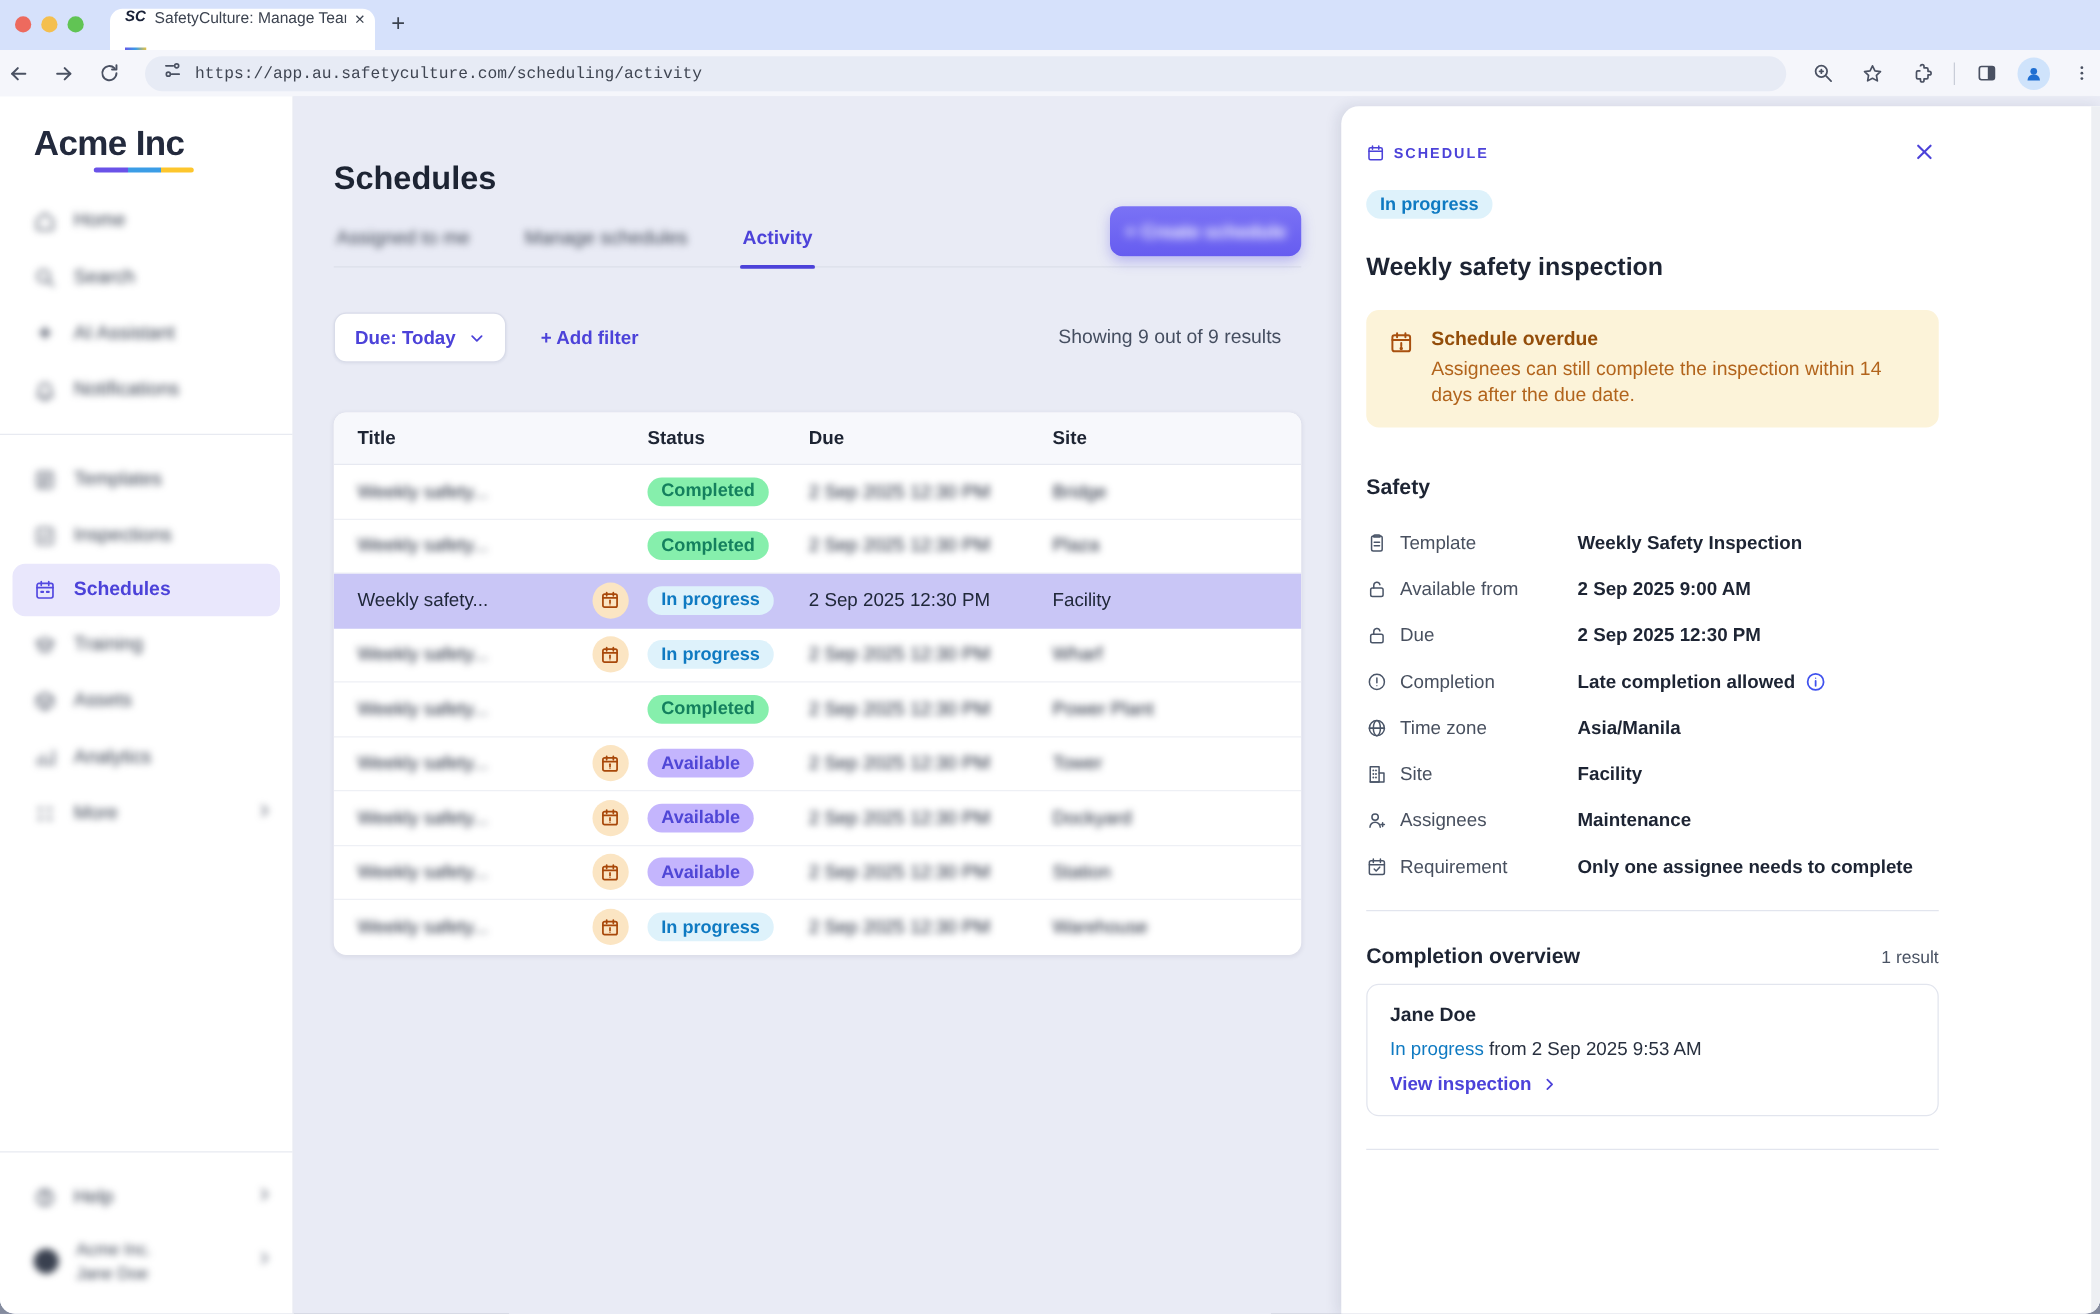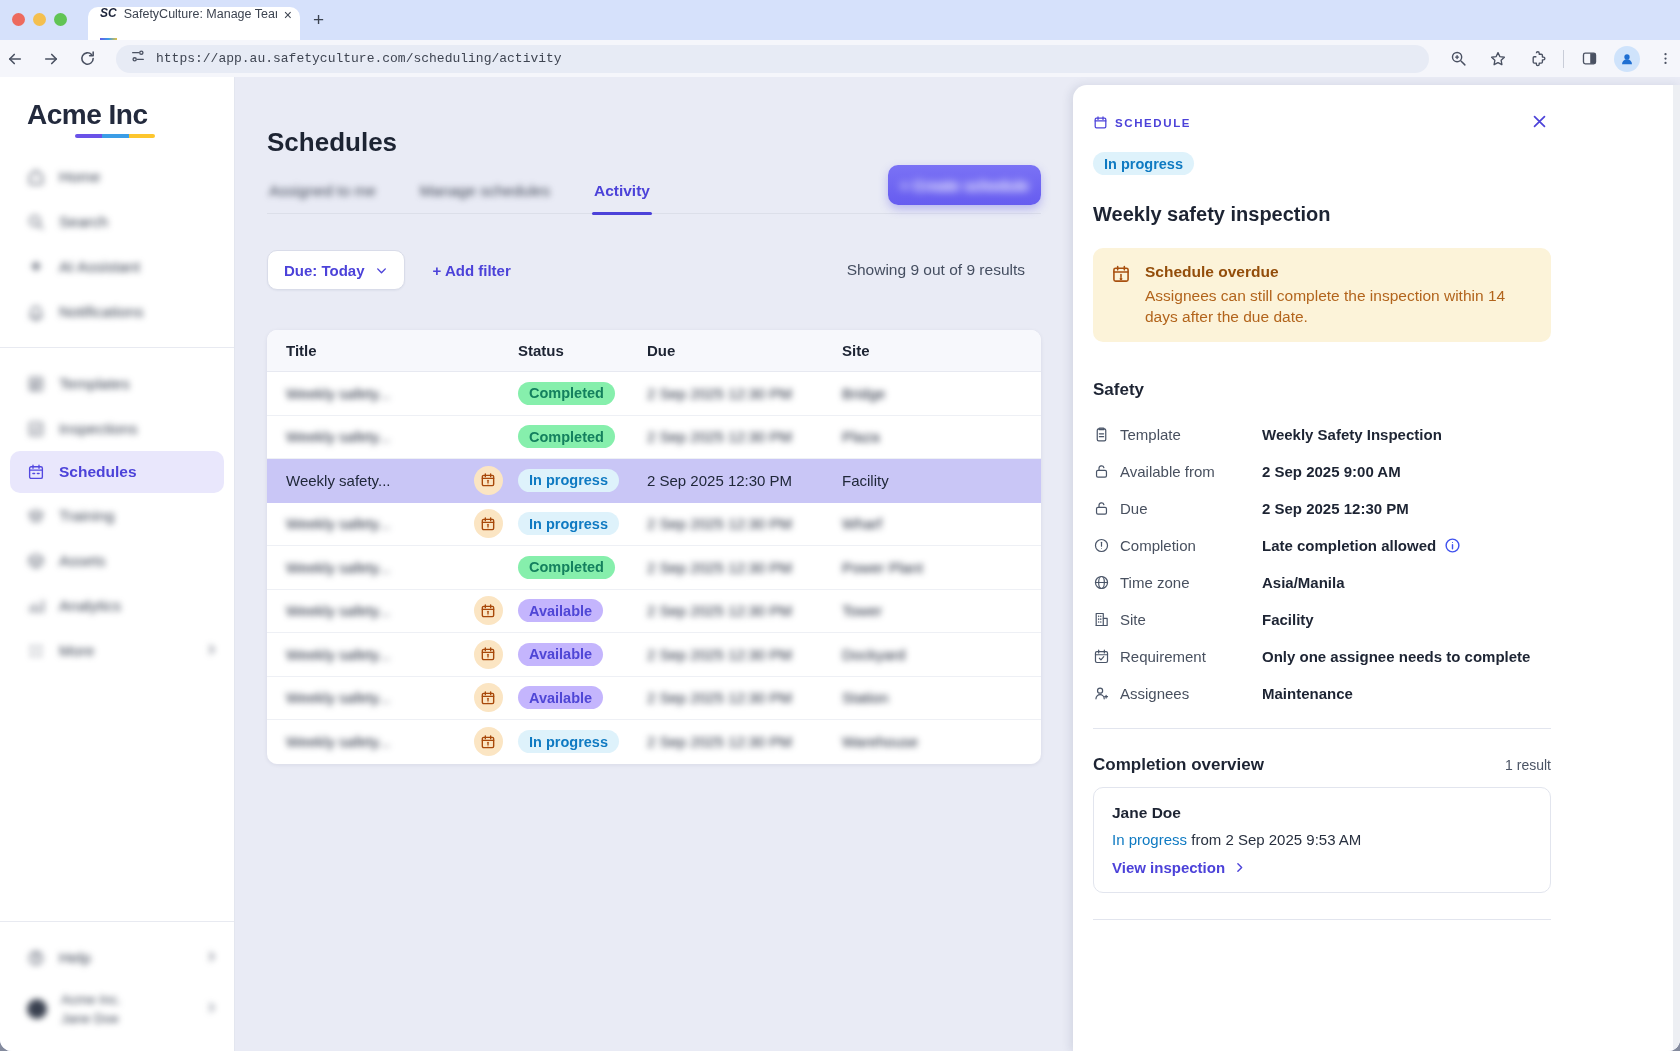--- a/index.html
+++ b/index.html
@@ -575,41 +575,41 @@
                 </svg>
                 <span>Site</span>
               </span>
               <span class="d-value">
                 <span>Facility</span>
               </span>
             </div>
             <div class="d-row">
               <span class="d-label">
                 <svg width="17" height="17" viewBox="0 0 24 24" fill="none" stroke="currentColor" stroke-width="1.7" stroke-linecap="round" stroke-linejoin="round">
+                  <circle cx="10" cy="8" r="3.6"></circle>
+                  <path d="M4.2 19.5a5.8 5.8 0 0 1 11.6 0"></path>
+                  <path d="M18.5 14.5v4M16.5 16.5h4"></path>
+                </svg>
+                <span>Assignees</span>
+              </span>
+              <span class="d-value">
+                <span>Maintenance</span>
+              </span>
+            </div>
+            <div class="d-row">
+              <span class="d-label">
+                <svg width="17" height="17" viewBox="0 0 24 24" fill="none" stroke="currentColor" stroke-width="1.7" stroke-linecap="round" stroke-linejoin="round">
                   <rect x="3.5" y="5" width="17" height="15.5" rx="2"></rect>
                   <path d="M3.5 9.5h17M8 3v4M16 3v4"></path>
                   <path d="M9 14.5l2.2 2.2 4-4.4"></path>
                 </svg>
                 <span>Requirement</span>
               </span>
               <span class="d-value">
                 <span>Only one assignee needs to complete</span>
-              </span>
-            </div>
-            <div class="d-row">
-              <span class="d-label">
-                <svg width="17" height="17" viewBox="0 0 24 24" fill="none" stroke="currentColor" stroke-width="1.7" stroke-linecap="round" stroke-linejoin="round">
-                  <circle cx="10" cy="8" r="3.6"></circle>
-                  <path d="M4.2 19.5a5.8 5.8 0 0 1 11.6 0"></path>
-                  <path d="M18.5 14.5v4M16.5 16.5h4"></path>
-                </svg>
-                <span>Assignees</span>
-              </span>
-              <span class="d-value">
-                <span>Maintenance</span>
               </span>
             </div>
           </div>
       </div>
 
       <div class="p-div" style="margin-top:16px"></div>
 
       <div class="comp-head">
         <span class="p-h2">Completion overview</span>
         <span class="comp-count">1 result</span>

